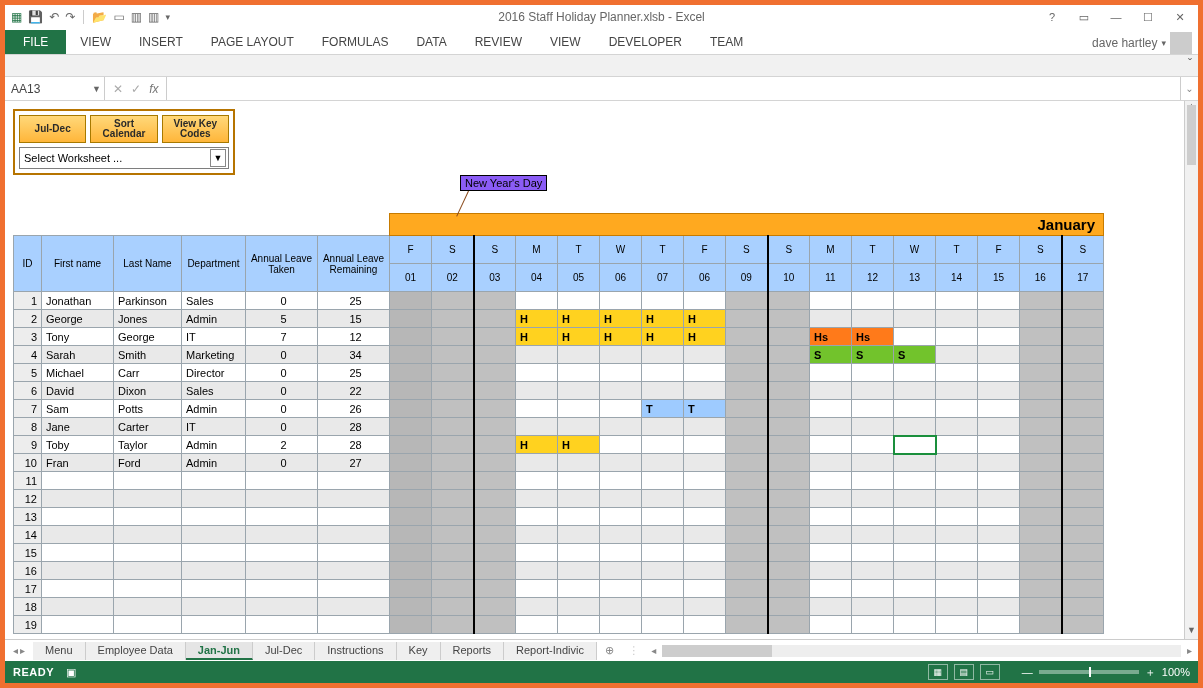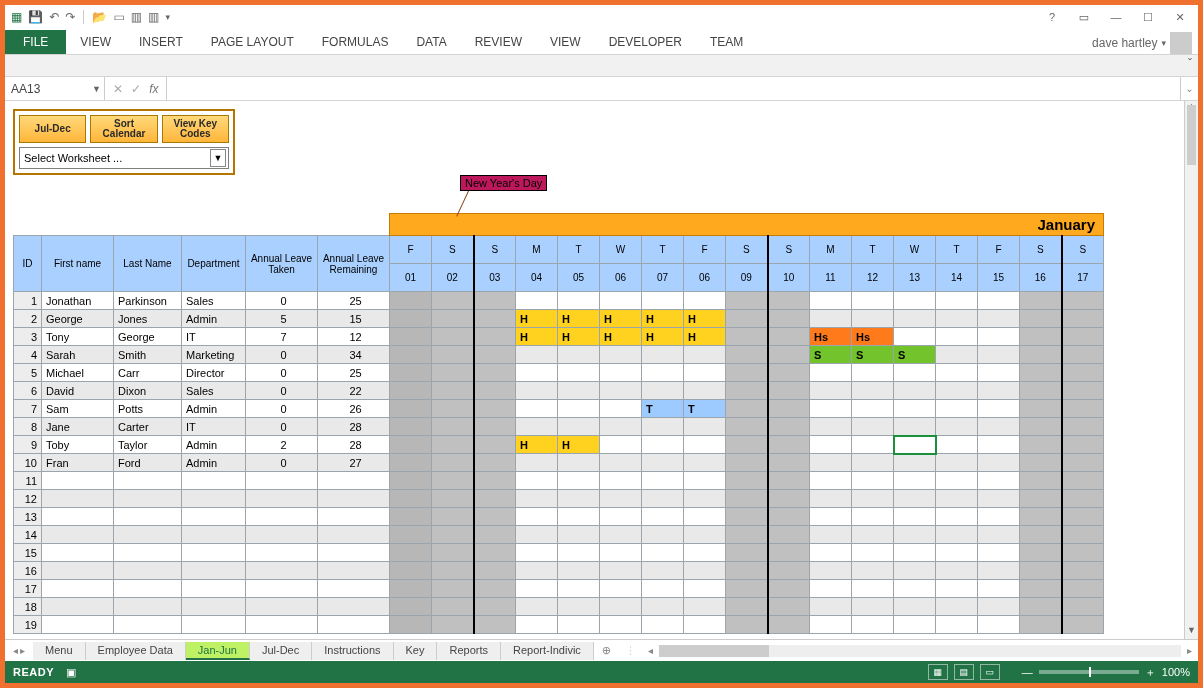--- a/index.html
+++ b/index.html
@@ -45,21 +45,21 @@
 .tool-block .brow { display:flex; gap:4px; margin-bottom:4px;}
 .tool-block .brow:last-of-type{margin-bottom:6px;}
 .tool-block button.yb { flex:1; height:28px; font-size:10px; font-weight:bold; color:#2a2a2a; background:linear-gradient(#ffd87a,#ffb63a); border:1px solid #a77900; cursor:pointer; line-height:1.05; }
 .tool-block .select { display:flex; align-items:center; height:22px; border:1px solid #7e7e7e; font-size:11px; padding:0 4px; background:#fff; position:relative;}
 .tool-block .select .dd{ position:absolute; right:2px; top:1px; width:16px; height:18px; border:1px solid #888; display:flex; align-items:center; justify-content:center; font-size:9px;}
 
 
 .title-banner { position:absolute; left:625px; top:20px; width:525px; height:32px; border:2px solid #0a3a9a; background:#b7d5ff; display:flex; align-items:center; justify-content:center; font-size:16px; font-weight:bold; font-style:italic; color:#000;}
 
 
-.tip { position:absolute; left:455px; top:74px; background:#be185d; border:1px solid #000; font-size:11px; padding:1px 4px; z-index:5;}
+.tip { position:absolute; left:455px; top:74px; background:#8b5cf6; border:1px solid #000; font-size:11px; padding:1px 4px; z-index:5;}
 .tip-line { position:absolute; left:463px; top:90px; width:1px; height:0; border-left:1px solid #8a4a1a; transform:rotate(25deg); transform-origin:top; height:28px; z-index:4;}
 
 
 .planner { position:absolute; left:8px; top:112px; right:14px; bottom:0; }
 .planner table { border-collapse:collapse; font-size:11px; color:#000; }
 .planner th, .planner td { border:1px solid #9aa5ad; height:18px; text-align:center; }
 
 .colID{width:28px;} .colFN{width:72px;} .colLN{width:68px;} .colDP{width:64px;}
 .colAL{width:72px;}
 .colDay{width:42px;}
@@ -87,21 +87,21 @@
 .vscroll { position:absolute; right:0; top:0; width:14px; bottom:0; background:#f1f1f1; border-left:1px solid #ccc; }
 .vscroll .thumb{ position:absolute; left:2px; right:2px; top:4px; height:60px; background:#cdcdcd;}
 .vscroll .arrow{position:absolute; left:0; right:0; height:14px; text-align:center; font-size:9px; color:#666;}
 .vscroll .arrow.up{top:0;} .vscroll .arrow.dn{bottom:0;}
 
 
 .sheettabs { height:22px; background:#fff; border-top:1px solid #ccc; display:flex; align-items:center; font-size:11px; color:#444; }
 .sheettabs .nav{ display:flex; gap:2px; padding:0 8px; color:#888;}
 .sheettabs .nav span{ font-size:10px;}
 .sheettabs .stab { padding:2px 12px; border-right:1px solid #ccc; background:#efefef; cursor:pointer; }
-.sheettabs .stab.active { background:#bef264; border-bottom:2px solid #217346; font-weight:normal; color:#217346; }
+.sheettabs .stab.active { background:#e5e5e5; border-bottom:2px solid #217346; font-weight:bold; color:#217346; }
 .sheettabs .add{ padding:0 8px; color:#888;}
 .sheettabs .hscroll { flex:1; display:flex; align-items:center; padding:0 4px; gap:4px;}
 .sheettabs .hscroll .track{ flex:1; height:12px; background:#eee; position:relative;}
 .sheettabs .hscroll .track .th{position:absolute; left:0; width:110px; top:0; bottom:0; background:#cdcdcd;}
 .sheettabs .hscroll .arr{ font-size:10px; color:#888; padding:0 2px;}
 
 
 .status { height:22px; background:#217346; color:#fff; display:flex; align-items:center; font-size:11px; padding:0 8px; gap:12px;}
 .status .ready{ font-weight:bold; letter-spacing:0.5px;}
 .status .views { margin-left:auto; display:flex; align-items:center; gap:6px;}
@@ -121,20 +121,21 @@
       <span>💾</span>
       <span>↶</span>
       <span>↷</span>
       <span class="sep"></span>
       <span>📂</span>
       <span>▭</span>
       <span>▥</span>
       <span>▥</span>
       <span style="font-size:9px;">▾</span>
     </div>
+    <div class="doc-title">2016 Staff Holiday Planner.xlsb - Excel</div>
     <div class="winbtns">
       <span>?</span>
       <span>▭</span>
       <span>—</span>
       <span>☐</span>
       <span>✕</span>
     </div>
   </div>
 
   <div class="ribbon-tabs">

